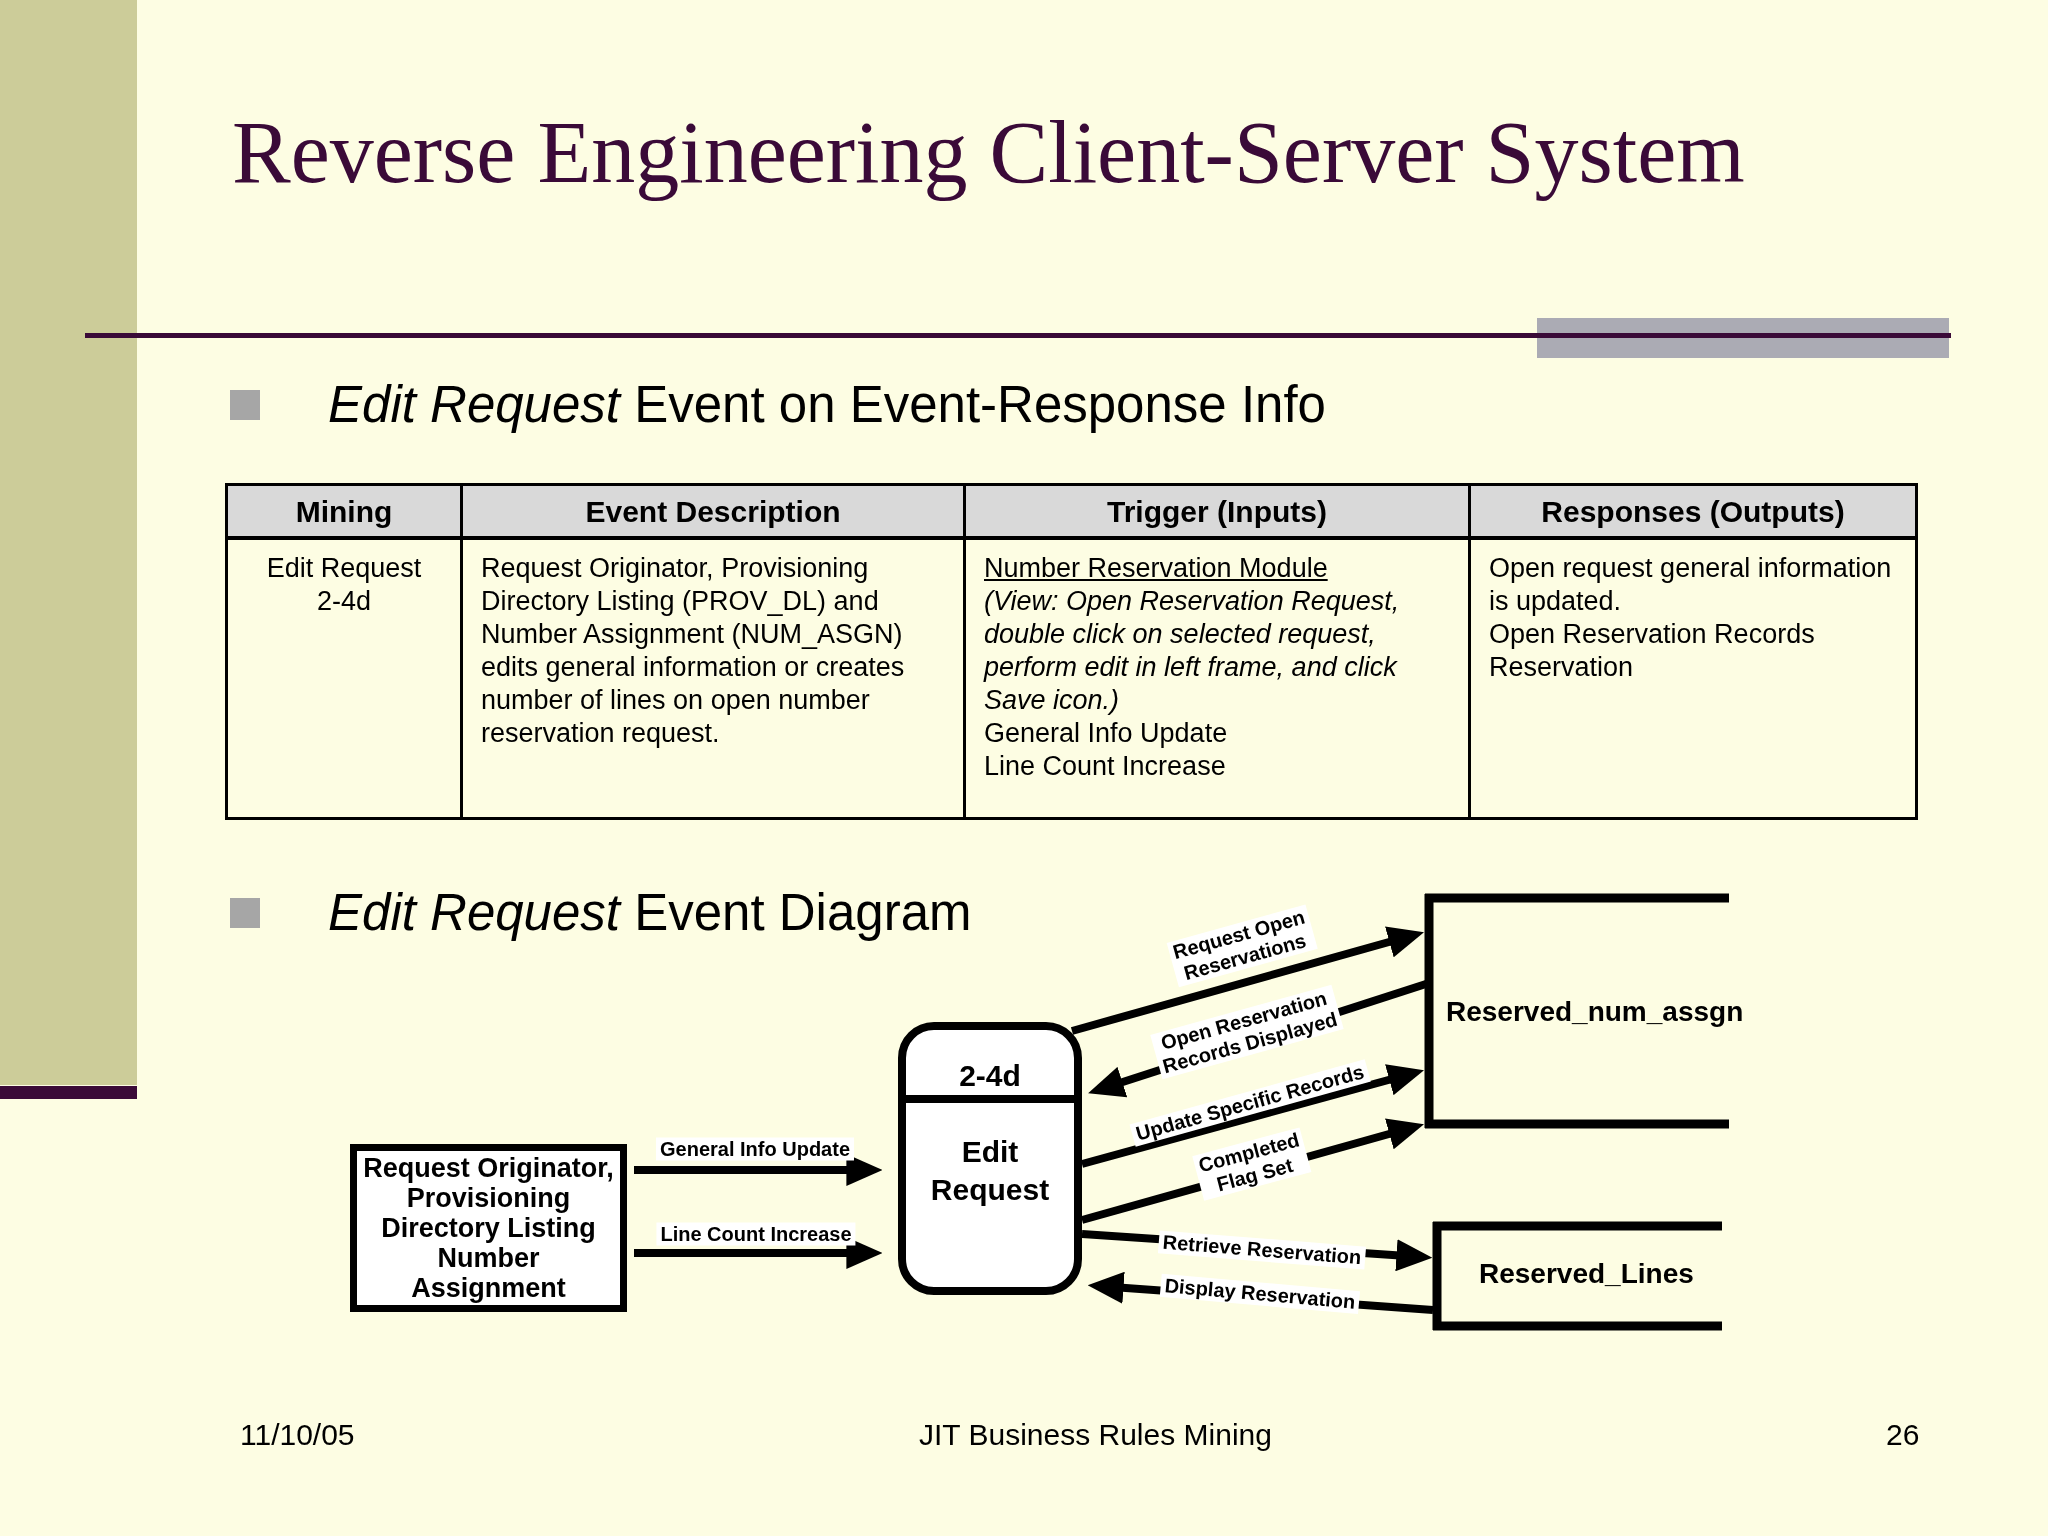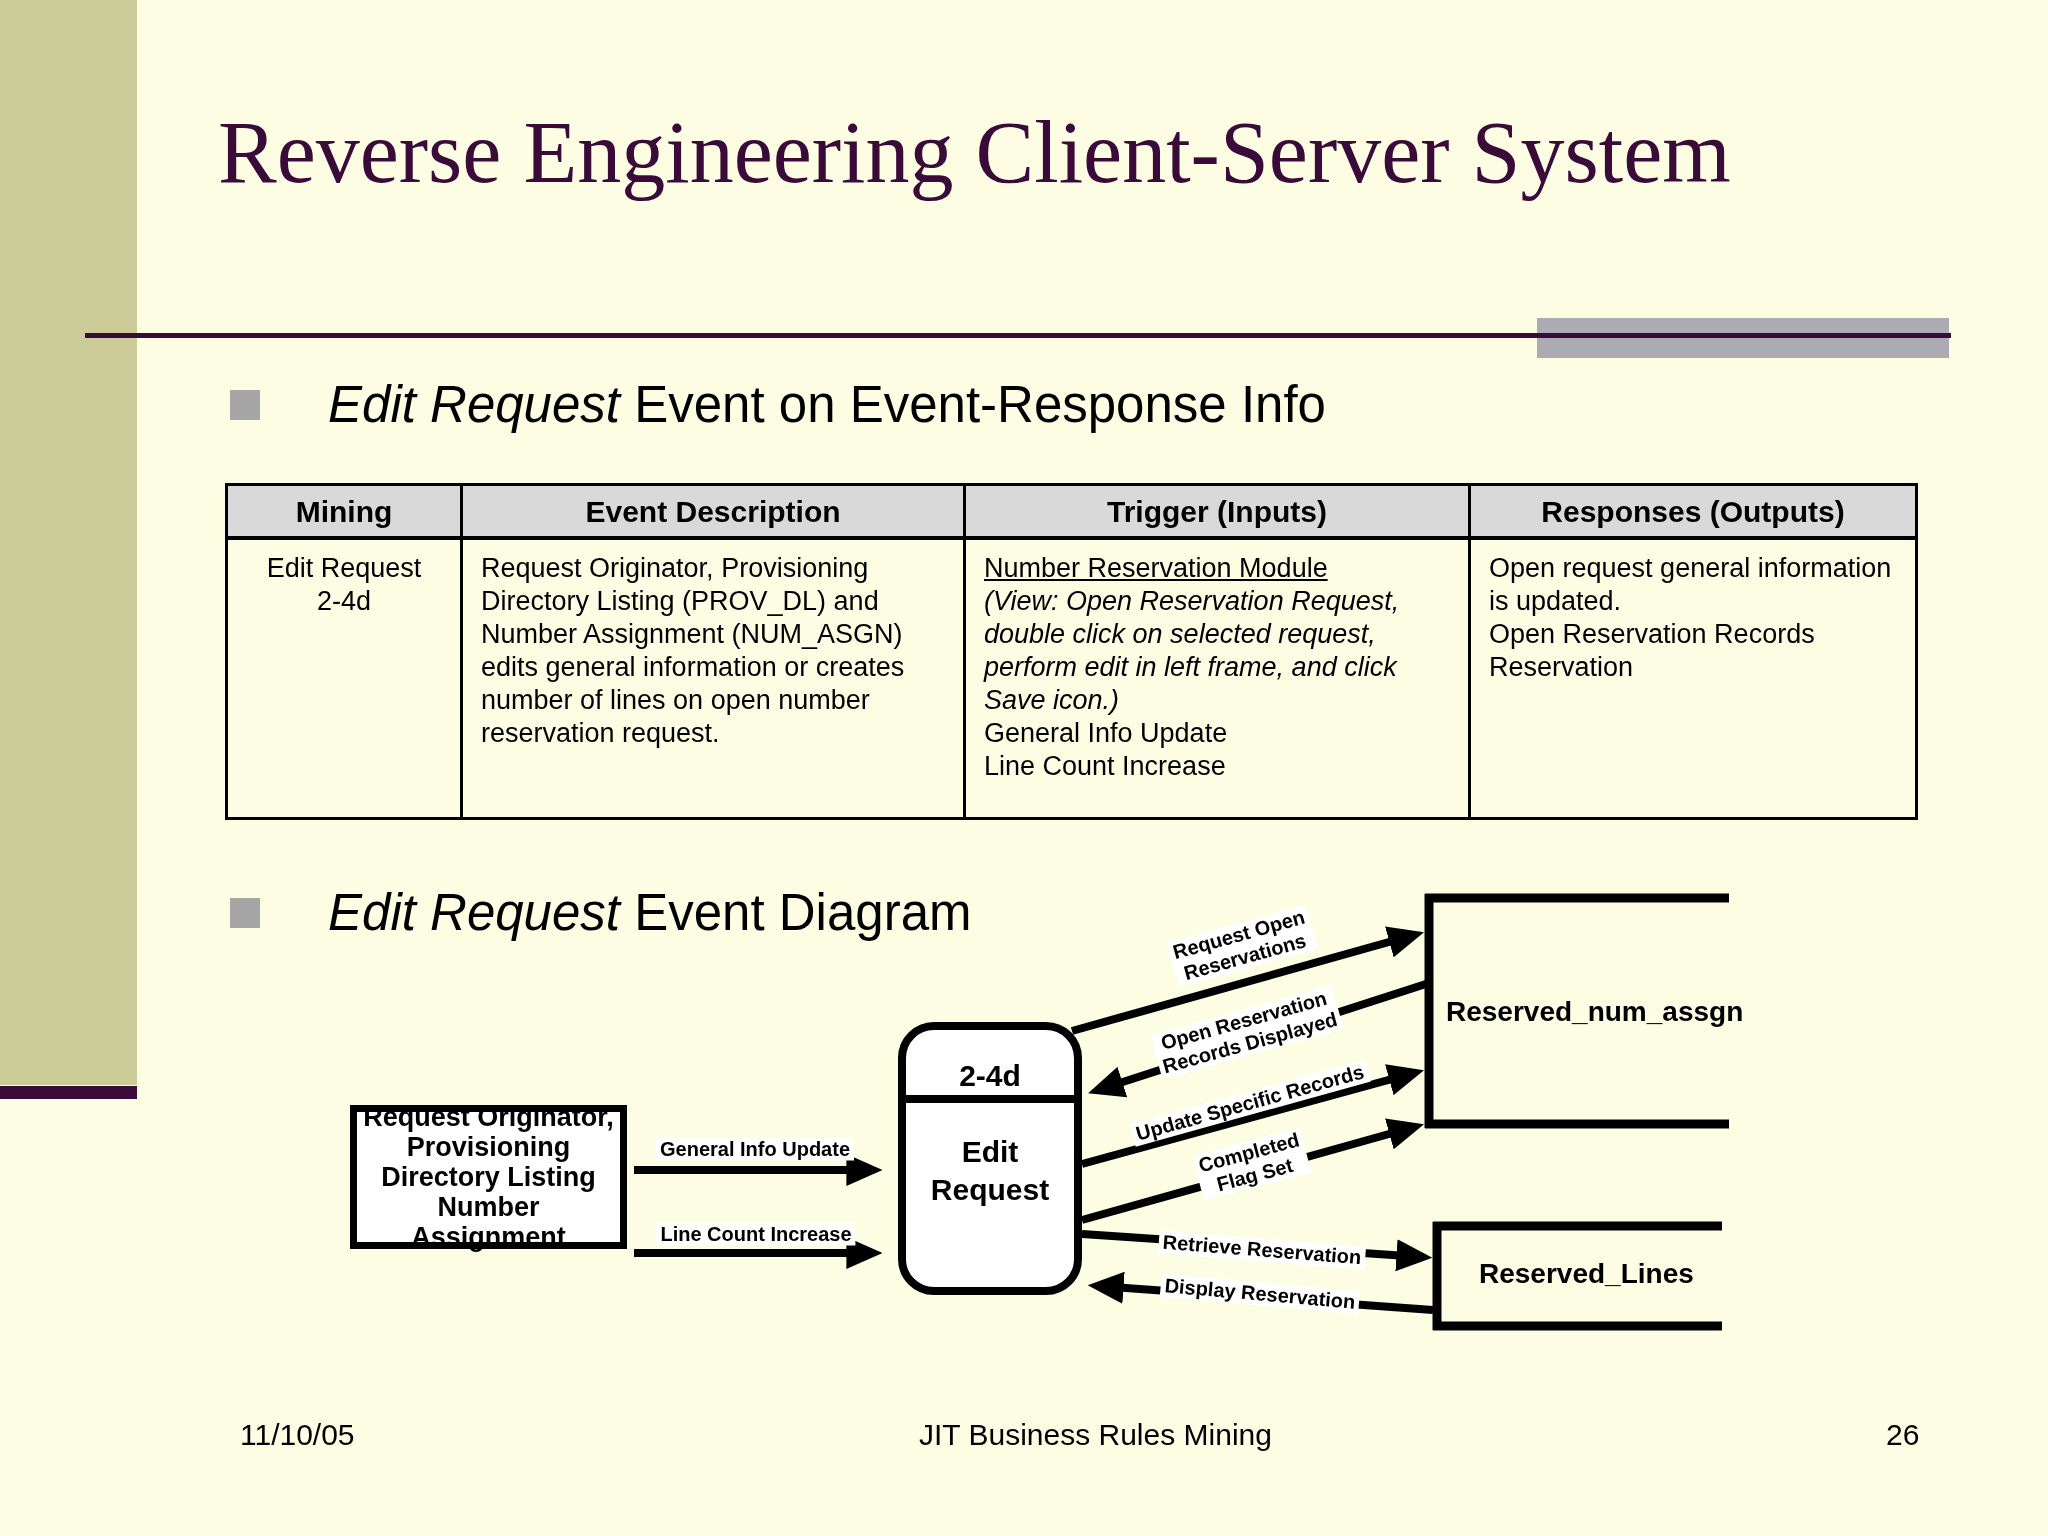--- a/index.html
+++ b/index.html
@@ -4,42 +4,42 @@
 <style>
   html,body{margin:0;padding:0;background:#888;}
   .slide{
     position:relative;width:2048px;height:1536px;overflow:hidden;
     background:#FDFDE3;font-family:"Liberation Sans",sans-serif;color:#000;
   }
   
   .sidebar{position:absolute;left:0;top:0;width:137px;height:1085px;background:#CCCC99;}
   .sidebar-cap{position:absolute;left:0;top:1086px;width:137px;height:13px;background:#3A0A38;}
   
-  .title{position:absolute;left:218px;top:100px;color:#3A0A38;font-family:"Liberation Serif",serif;}
+  .title{position:absolute;left:232px;top:100px;color:#3A0A38;font-family:"Liberation Serif",serif;}
   .title-l1{font-size:88px;line-height:106px;white-space:nowrap;}
   .title-l2{font-size:70px;line-height:96px;}
   
   .rule-gray{position:absolute;left:1537px;top:318px;width:412px;height:40px;background:#ABABB4;}
   .rule{position:absolute;left:85px;top:333px;width:1866px;height:5px;background:#3A0A38;}
   
   .bullet-sq{position:absolute;width:30px;height:30px;background:#A6A6A6;}
   .bullet-text{position:absolute;left:328px;font-size:51px;line-height:56px;white-space:nowrap;}
   .bullet-text .it{font-style:italic;}
   
   .evt-table{position:absolute;left:225px;top:483px;width:1690px;border-collapse:collapse;table-layout:fixed;}
   .evt-table td,.evt-table th{border:3px solid #000;vertical-align:top;font-size:27px;line-height:33px;}
   .evt-table th{background:#D9D9D9;font-weight:bold;font-size:30px;height:48px;vertical-align:middle;text-align:center;border-bottom:4px solid #000;}
   .evt-table .body-row td{height:255px;padding:12px 8px 10px 18px;}
   .evt-table td.c-event{text-align:center;padding-left:6px;padding-right:6px;}
   .underl{text-decoration:underline;}
   .ital{font-style:italic;}
   .respcell{padding-right:28px;}
   
   .diagram-svg{position:absolute;left:0;top:0;width:2048px;height:1536px;pointer-events:none;}
-  .src-box{position:absolute;left:350px;top:1105px;width:277px;height:144px;background:#FFF;
+  .src-box{position:absolute;left:350px;top:1144px;width:277px;height:168px;background:#FFF;
     border:7px solid #000;box-sizing:border-box;display:flex;flex-direction:column;
     align-items:center;justify-content:center;font-weight:bold;font-size:27px;line-height:30px;text-align:center;}
   .proc-box{position:absolute;left:898px;top:1022px;width:184px;height:273px;background:#FFF;
     border:8px solid #000;border-radius:36px;box-sizing:border-box;}
   .proc-id{height:63px;display:flex;align-items:flex-end;justify-content:center;
     font-weight:bold;font-size:30px;padding-bottom:2px;}
   .proc-divider{height:8px;background:#000;}
   .proc-name{padding-top:30px;text-align:center;font-weight:bold;font-size:30px;line-height:38px;}
   .store-label{position:absolute;font-weight:bold;font-size:28px;white-space:nowrap;}
   .flow-label{position:absolute;font-weight:bold;font-size:20px;line-height:23px;text-align:center;

